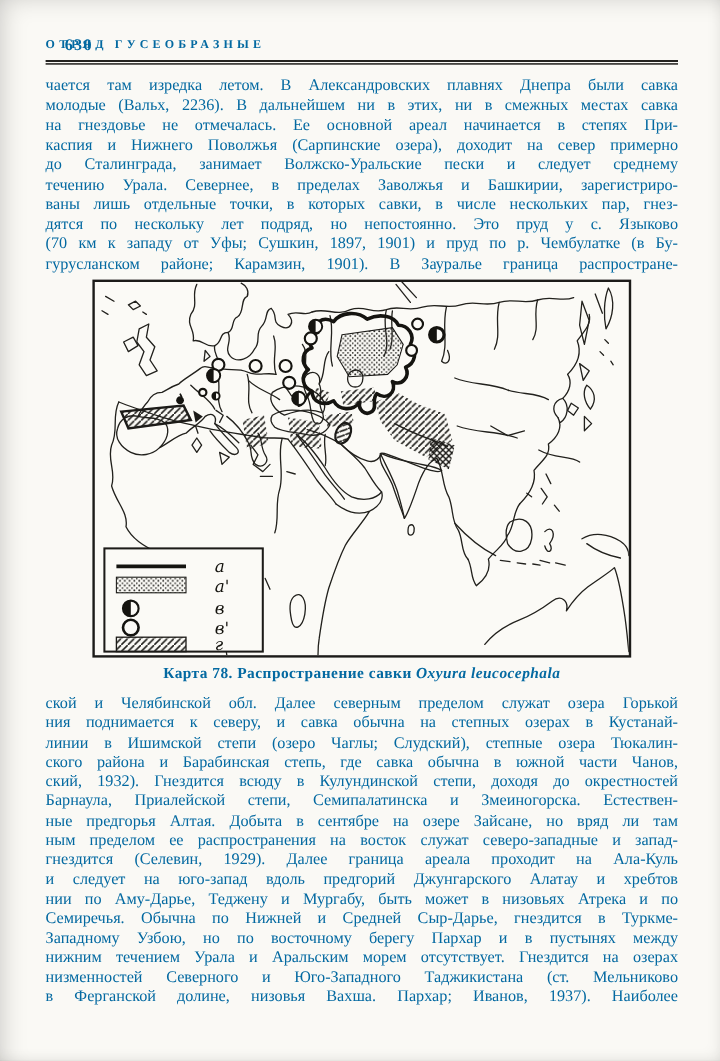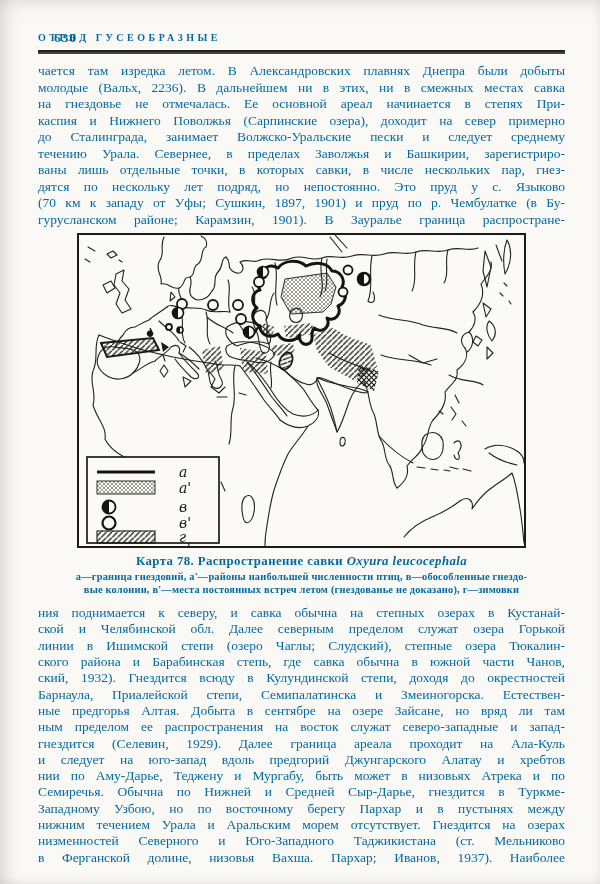--- a/index.html
+++ b/index.html
@@ -44,21 +44,21 @@
 
 <div class="page">
 
   <div class="pagehead">
     <span class="pagenum">630</span>
     <span class="runtitle">ОТРЯД  ГУСЕОБРАЗНЫЕ</span>
   </div>
   <div class="headrule"></div>
 
   <div class="bodytext p1">
-      <div class="tline">чается там изредка летом. В Александровских плавнях Днепра были добыты</div>
+      <div class="tline">чается там изредка летом. В Александровских плавнях Днепра были савка</div>
       <div class="tline">молодые (Вальх, 2236). В дальнейшем  ни в этих, ни в смежных местах савка</div>
       <div class="tline">на гнездовье не отмечалась. Ее основной ареал начинается в степях При-</div>
       <div class="tline">каспия и Нижнего Поволжья (Сарпинские озера), доходит на север примерно</div>
       <div class="tline">до Сталинграда, занимает Волжско-Уральские пески и следует среднему</div>
       <div class="tline">течению Урала. Севернее, в пределах Заволжья и Башкирии, зарегистриро-</div>
       <div class="tline">ваны лишь отдельные точки, в которых савки, в числе нескольких пар, гнез-</div>
       <div class="tline">дятся по нескольку лет подряд,  но непостоянно.  Это пруд у с. Языково</div>
       <div class="tline">(70 км к западу от Уфы; Сушкин, 1897, 1901) и пруд по р. Чембулатке (в Бу-</div>
       <div class="tline">гурусланском районе; Карамзин, 1901). В Зауралье граница распростране-</div>
     </div>
@@ -253,30 +253,26 @@
           <text x="100" y="293">в'</text>
           <text x="100" y="307">г</text>
         </g>
       </svg>
     </div>
 
     <div class="figcaption">
       <div class="cap-title">
         <span>Карта 78. Распространение савки </span><span class="sp">Oxyura leucocephala</span>
       </div>
-      <div class="cap-legend">
-          <div class="cline">а—граница гнездовий, а'—районы наибольшей численности птиц, в—обособленные гнездо-</div>
-          <div class="cline">вые колонии, в'—места постоянных встреч летом (гнездованье не доказано), г—зимовки</div>
-        </div>
     </div>
   </div>
 
   <div class="bodytext p2">
+      <div class="tline">ской и Челябинской обл. Далее северным пределом служат озера Горькой</div>
       <div class="tline">ния поднимается к северу, и савка обычна на степных озерах в Кустанай-</div>
-      <div class="tline">ской и Челябинской обл. Далее северным пределом служат озера Горькой</div>
       <div class="tline">линии в Ишимской степи (озеро Чаглы; Слудский), степные озера Тюкалин-</div>
       <div class="tline">ского района и Барабинская степь, где савка обычна в южной части Чанов,</div>
       <div class="tline">ский, 1932). Гнездится всюду в Кулундинской степи, доходя до окрестностей</div>
       <div class="tline">Барнаула, Приалейской степи, Семипалатинска и Змеиногорска. Естествен-</div>
       <div class="tline">ные предгорья Алтая. Добыта в сентябре на озере Зайсане, но вряд ли там</div>
       <div class="tline">ным пределом ее распространения на восток служат северо-западные и запад-</div>
       <div class="tline">гнездится (Селевин, 1929). Далее граница ареала проходит на Ала-Куль</div>
       <div class="tline">и следует на юго-запад вдоль предгорий Джунгарского Алатау и хребтов</div>
       <div class="tline">нии по Аму-Дарье, Теджену и Мургабу, быть может в низовьях Атрека и по</div>
       <div class="tline">Семиречья. Обычна по Нижней и Средней Сыр-Дарье, гнездится в Туркме-</div>

